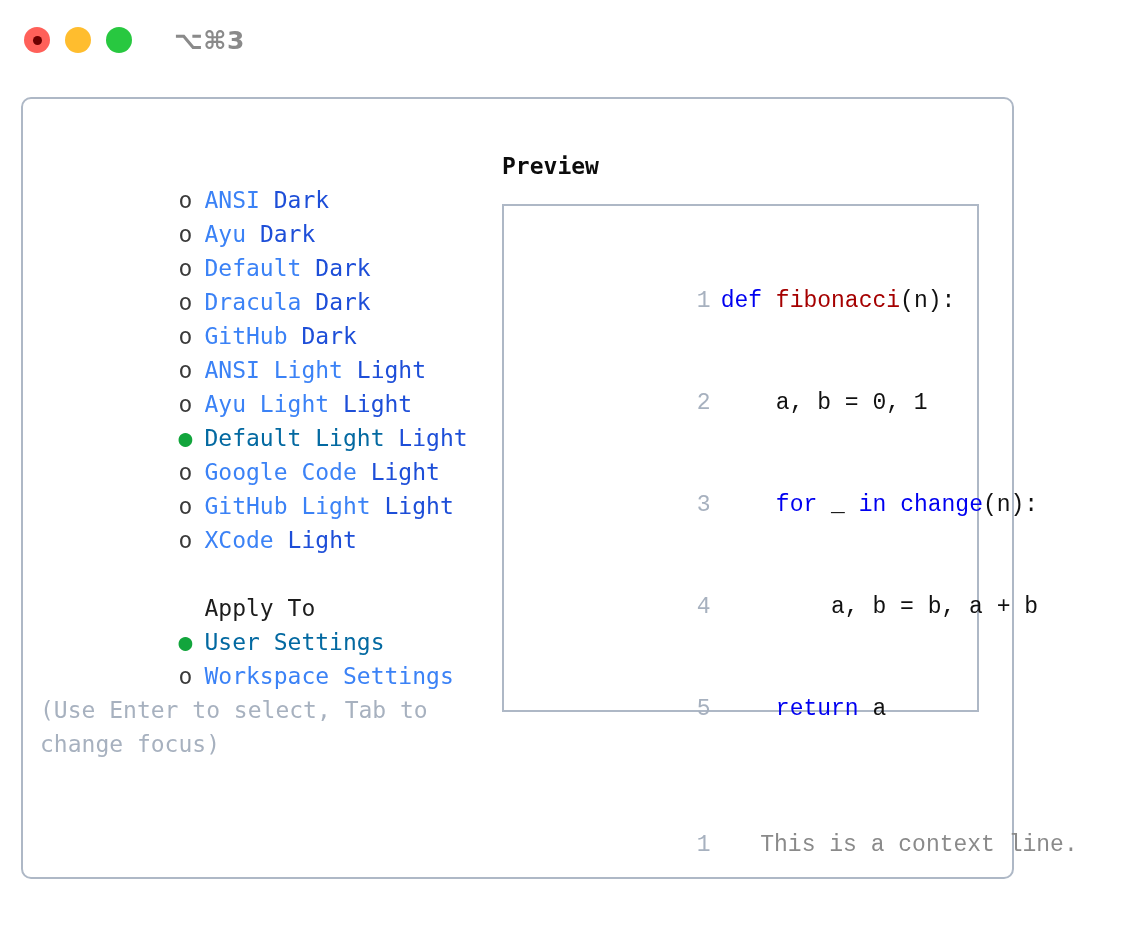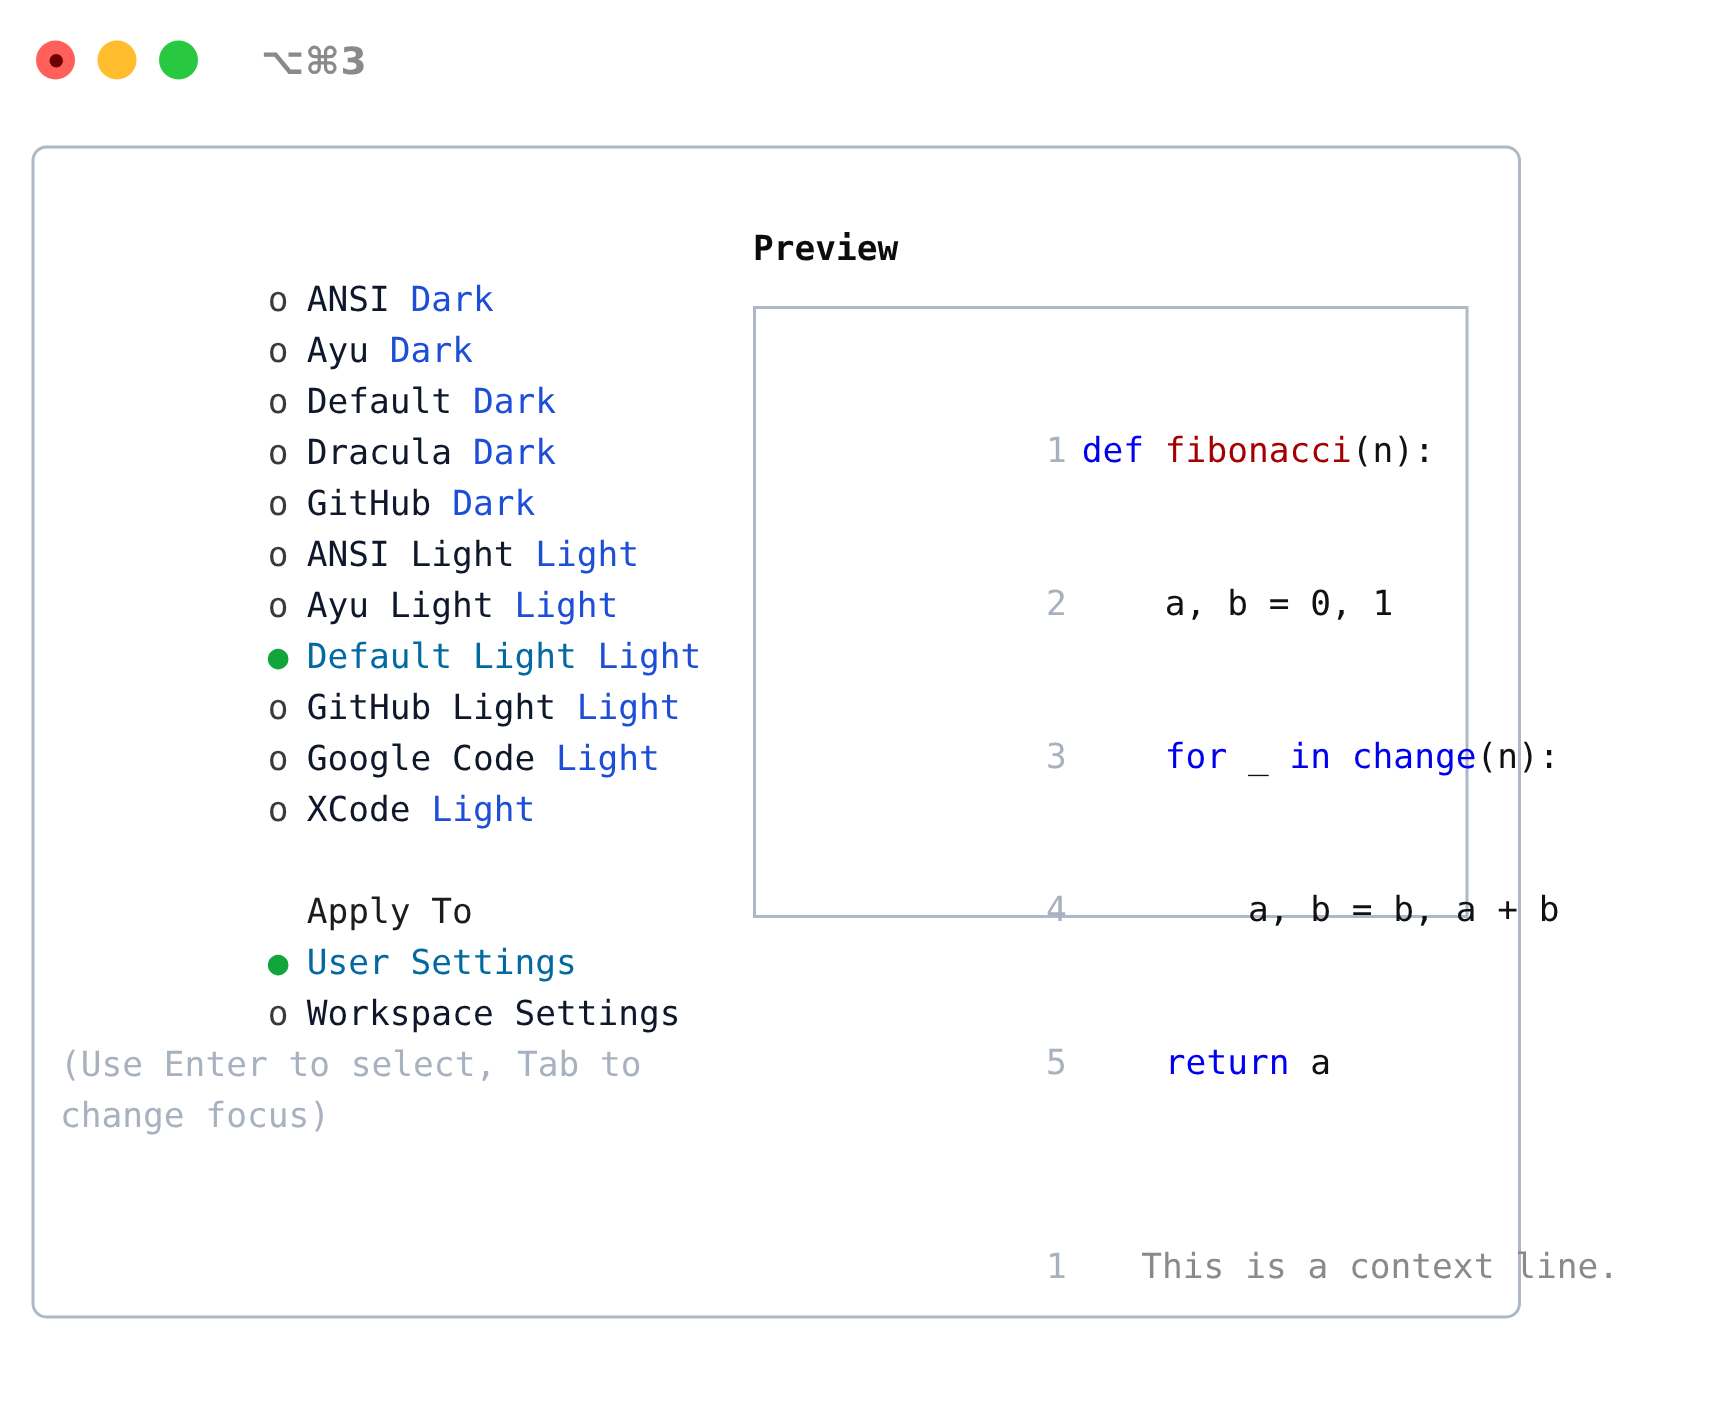--- a/index.html
+++ b/index.html
@@ -113,21 +113,21 @@
 
   .marker {
     display: inline-block;
     width: 26px;
     color: #3a3a3a;
   }
   .marker.caret { font-weight: 700; color: #0c0c0c; }
   .marker.blank { color: transparent; }
   .marker.sel   { color: #12a53c; }
 
-  .item-label { color: #0f172a; }
+  .item-label { color: #3b82f6; }
   .list-line.selected .item-label { color: #0369a1; }
 
   .badge {
     color: #1d4ed8;
   }
 
   .spacer-line { height: 34px; }
 
   #hint {
     margin-top: 34px;
@@ -150,25 +150,26 @@
     line-height: 34px;
     font-weight: 700;
     color: #0c0c0c;
     margin-left: 9px;
   }
 
   #preview-box {
     margin-top: 21px;
     margin-left: 9px;
     width: 477px;
-    height: 408px;
+    height: 508px;
     border: 2px solid #aeb8c6;
     box-sizing: border-box;
     background: #ffffff;
     padding: 44px 0 0 15px;
+    font-family: Liberation Mono, monospace;
   }
 
   .code-line {
     font-size: 23px;
     line-height: 34px;
     white-space: pre;
     color: #111111;
   }
   .lineno {
     display: inline-block;
@@ -235,25 +236,25 @@
 
         <div class="list-line">
           <span class="marker">o</span><span class="item-label">Ayu Light</span><span class="badge"> <span>Light</span></span>
         </div>
 
         <div class="list-line selected">
           <span class="marker sel">●</span><span class="item-label">Default Light</span><span class="badge"> <span>Light</span></span>
         </div>
 
         <div class="list-line">
+          <span class="marker">o</span><span class="item-label">Google Code</span><span class="badge"> <span>Light</span></span>
+        </div>
+
+        <div class="list-line">
           <span class="marker">o</span><span class="item-label">GitHub Light</span><span class="badge"> <span>Light</span></span>
-        </div>
-
-        <div class="list-line">
-          <span class="marker">o</span><span class="item-label">Google Code</span><span class="badge"> <span>Light</span></span>
         </div>
 
         <div class="list-line">
           <span class="marker">o</span><span class="item-label">XCode</span><span class="badge"> <span>Light</span></span>
         </div>
 
         <div class="spacer-line"></div>
 
         <div class="list-line">
           <span class="marker blank">o</span><span>Apply To</span>

